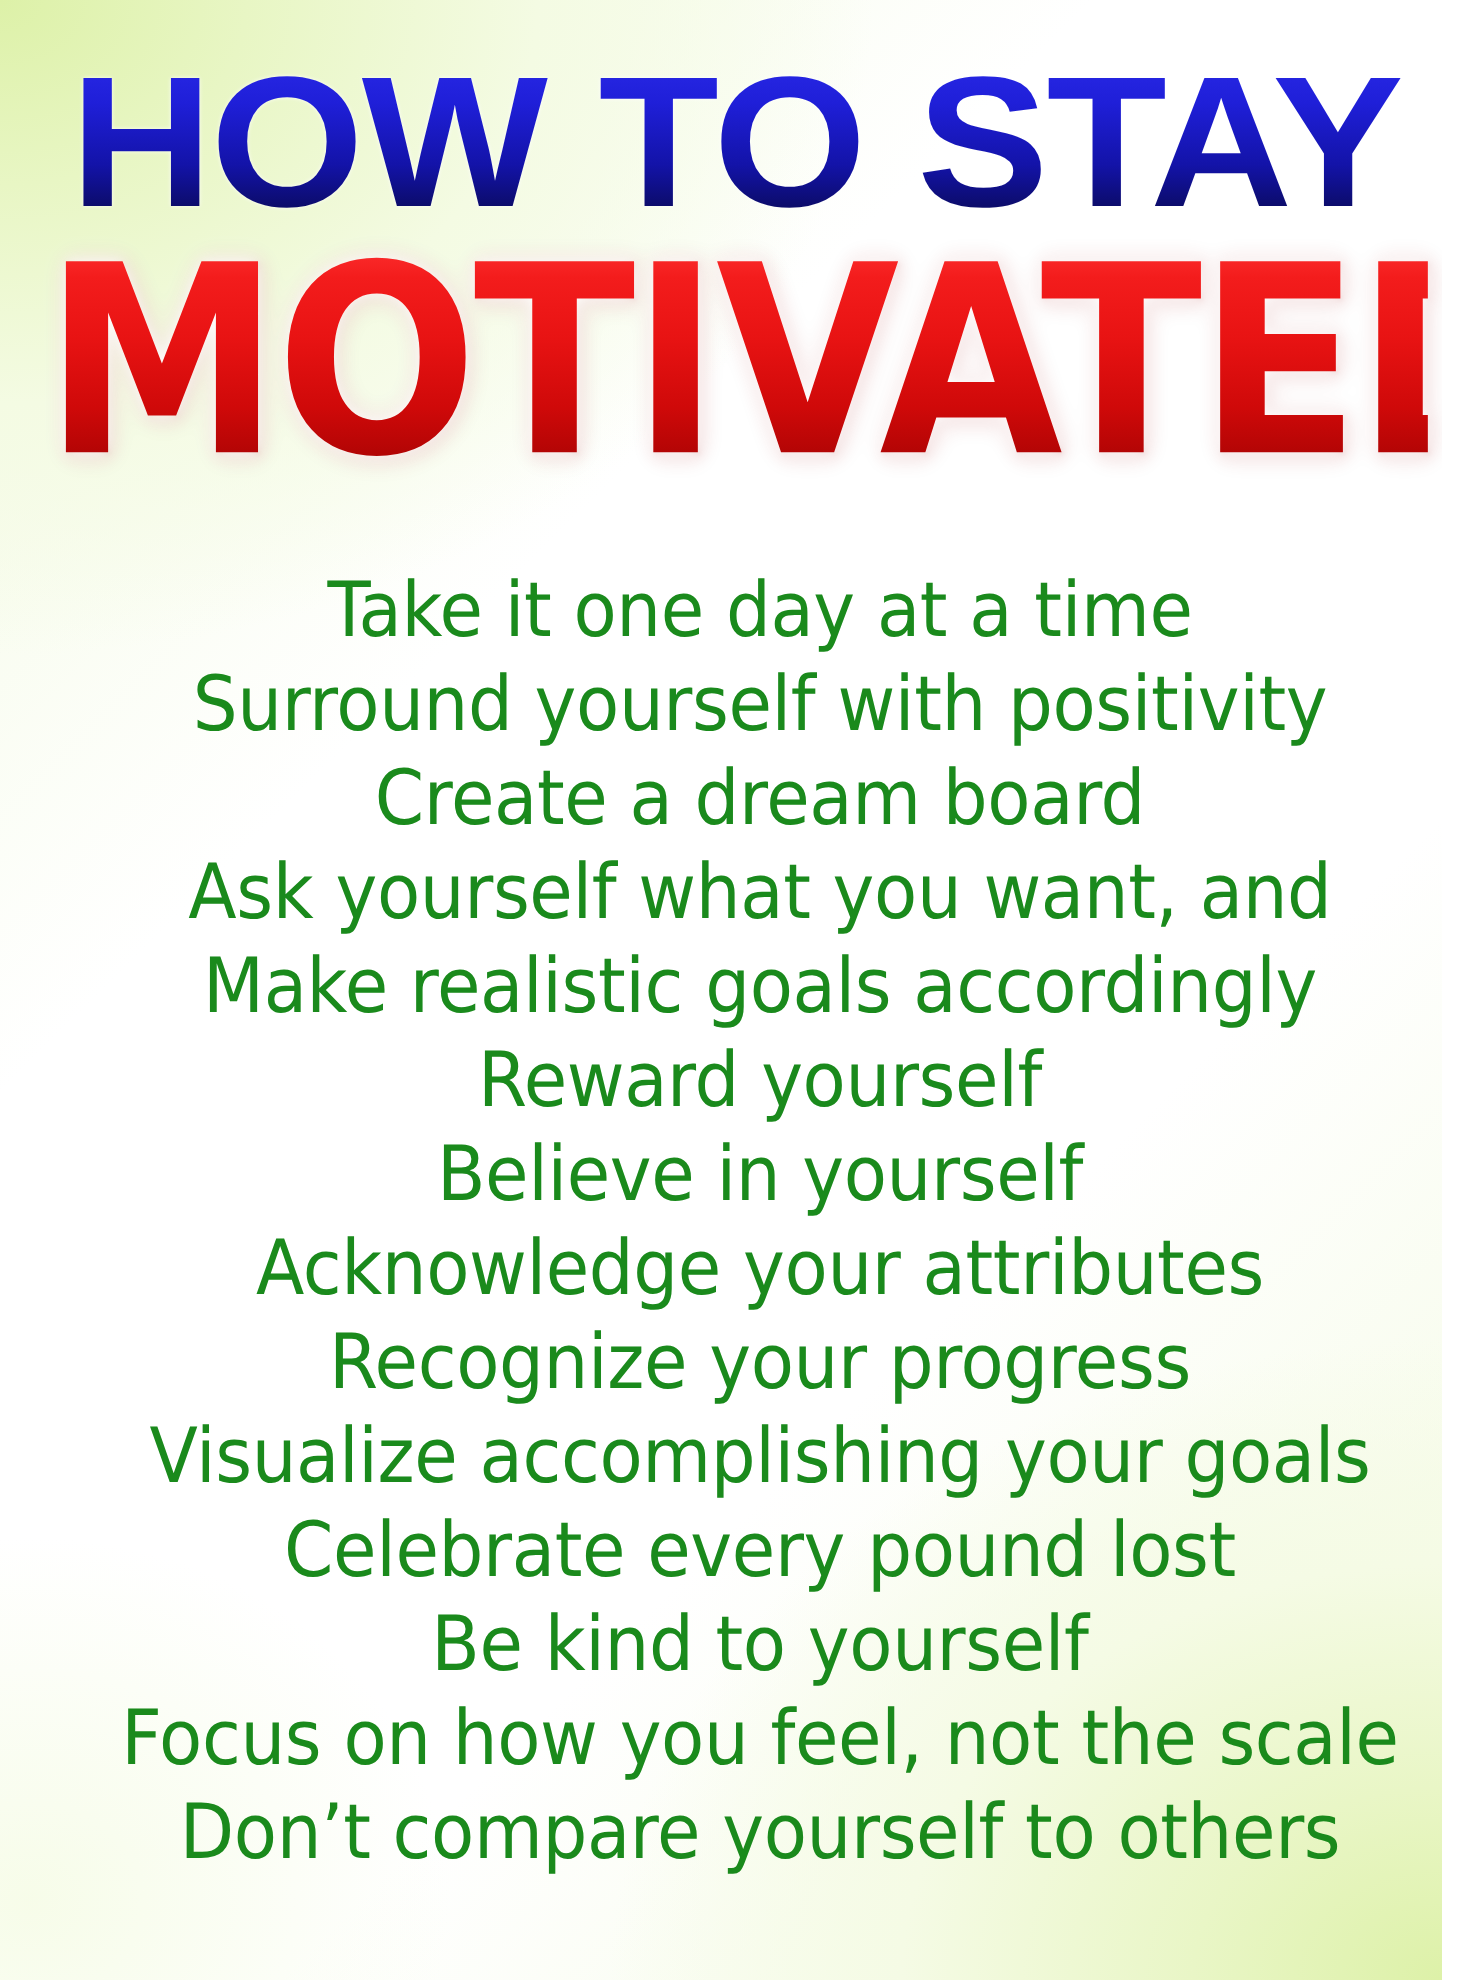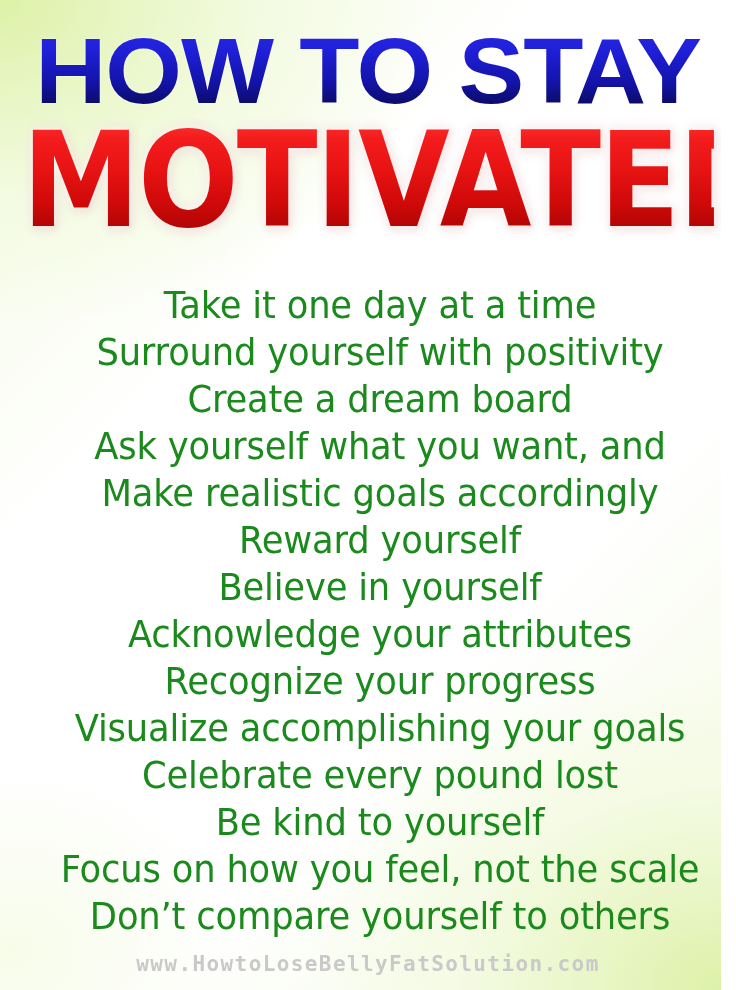--- a/index.html
+++ b/index.html
@@ -154,16 +154,15 @@
       <li class="tip-line">Believe in yourself</li>
       <li class="tip-line">Acknowledge your attributes</li>
       <li class="tip-line">Recognize your progress</li>
       <li class="tip-line">Visualize accomplishing your goals</li>
       <li class="tip-line">Celebrate every pound lost</li>
       <li class="tip-line">Be kind to yourself</li>
       <li class="tip-line">Focus on how you feel, not the scale</li>
       <li class="tip-line">Don’t compare yourself to others</li>
     </ul>
 
-    <div class="footer-url">www.HowtoLoseBellyFatSolution.com</div>
 
   </div>
 </div>
 
 </body></html>

